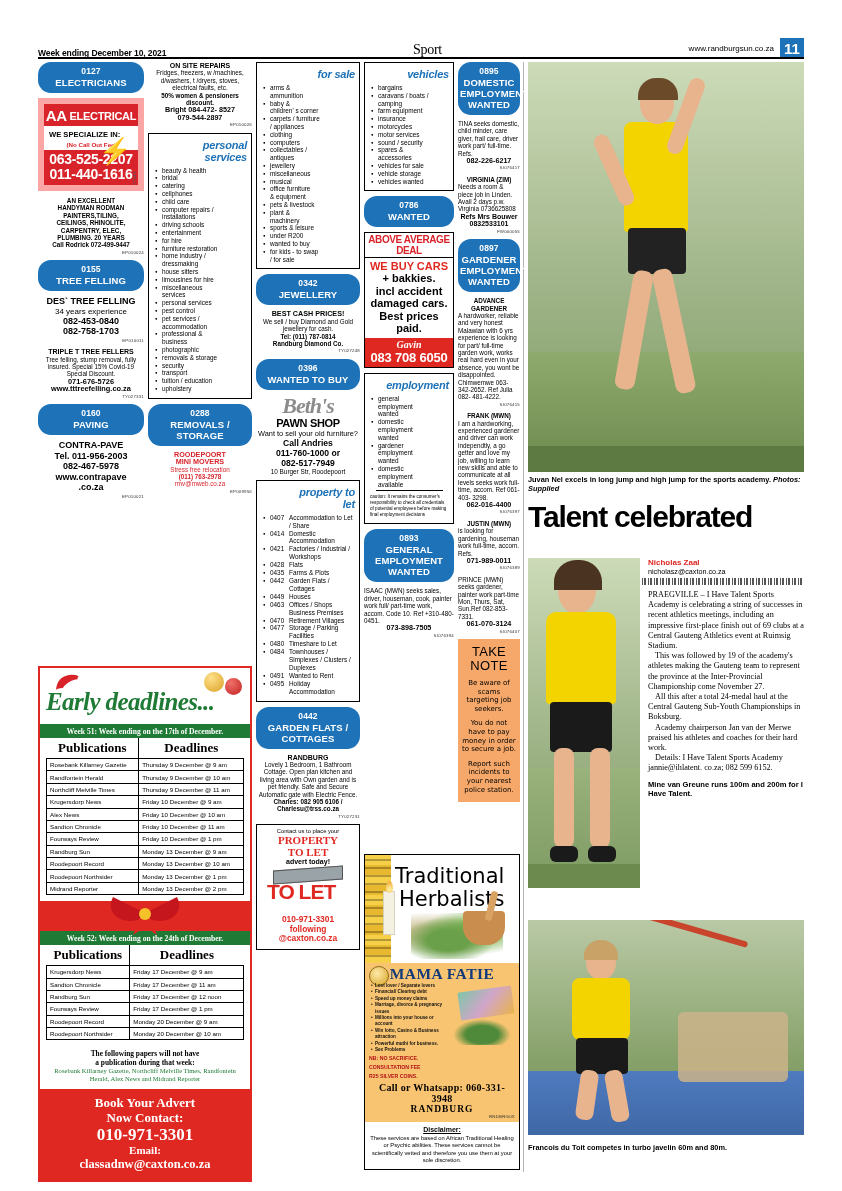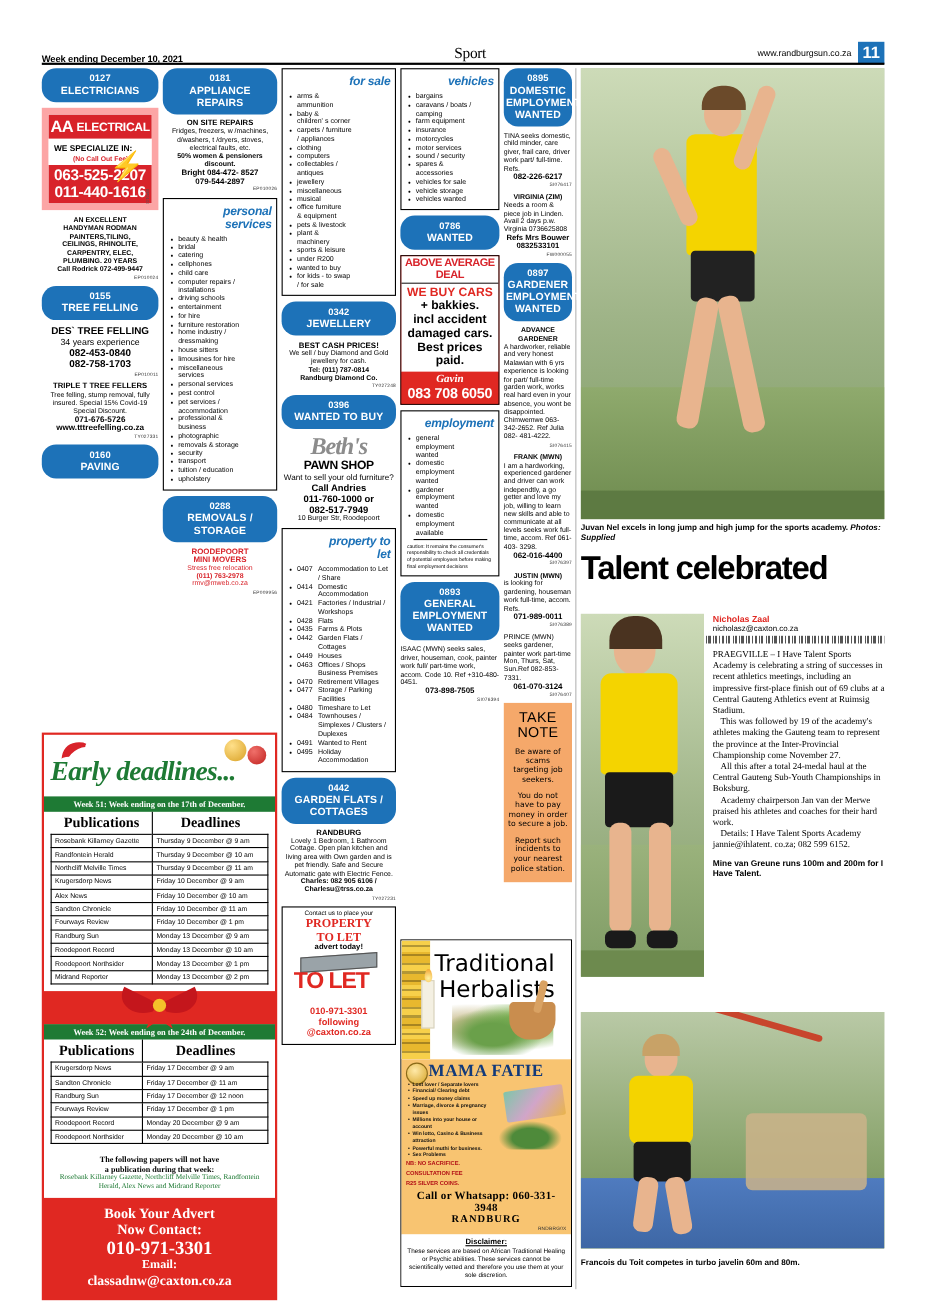--- a/index.html
+++ b/index.html
@@ -295,27 +295,31 @@
         <div class="hl" style="font-size:7.4px">071-676-5726</div>
         <div class="hl" style="font-size:7.4px">www.tttreefelling.co.za</div>
         <div class="refcode">TY027331</div>
       </div>
 
       <div class="cat">
         <span class="code">0160</span>
         <span>PAVING</span>
       </div>
 
+      <div class="ad">
+        <div class="big">CONTRA-PAVE</div>
+        <div class="big">Tel. 011-956-2003</div>
+        <div class="big">082-467-5978</div>
+        <div class="big">www.contrapave</div>
+        <div class="big">.co.za</div>
+        <div class="refcode">EP010021</div>
+      </div>
     </div>
 
     <div class="col c2">
-      <div class="cat">
-        <span class="code">0181</span>
-        <span>APPLIANCE REPAIRS</span>
-      </div>
 
       <div class="ad">
         <div class="hl" style="font-size:7px">ON SITE REPAIRS</div>
         <div>Fridges, freezers, w /machines, d/washers, t /dryers, stoves, electrical faults, etc.</div>
         <div class="hl">50% women &amp; pensioners discount.</div>
         <div class="hl" style="font-size:7.2px">Bright 084-472- 8527</div>
         <div class="hl" style="font-size:7.2px">079-544-2897</div>
         <div class="refcode">EP010026</div>
       </div>
 

